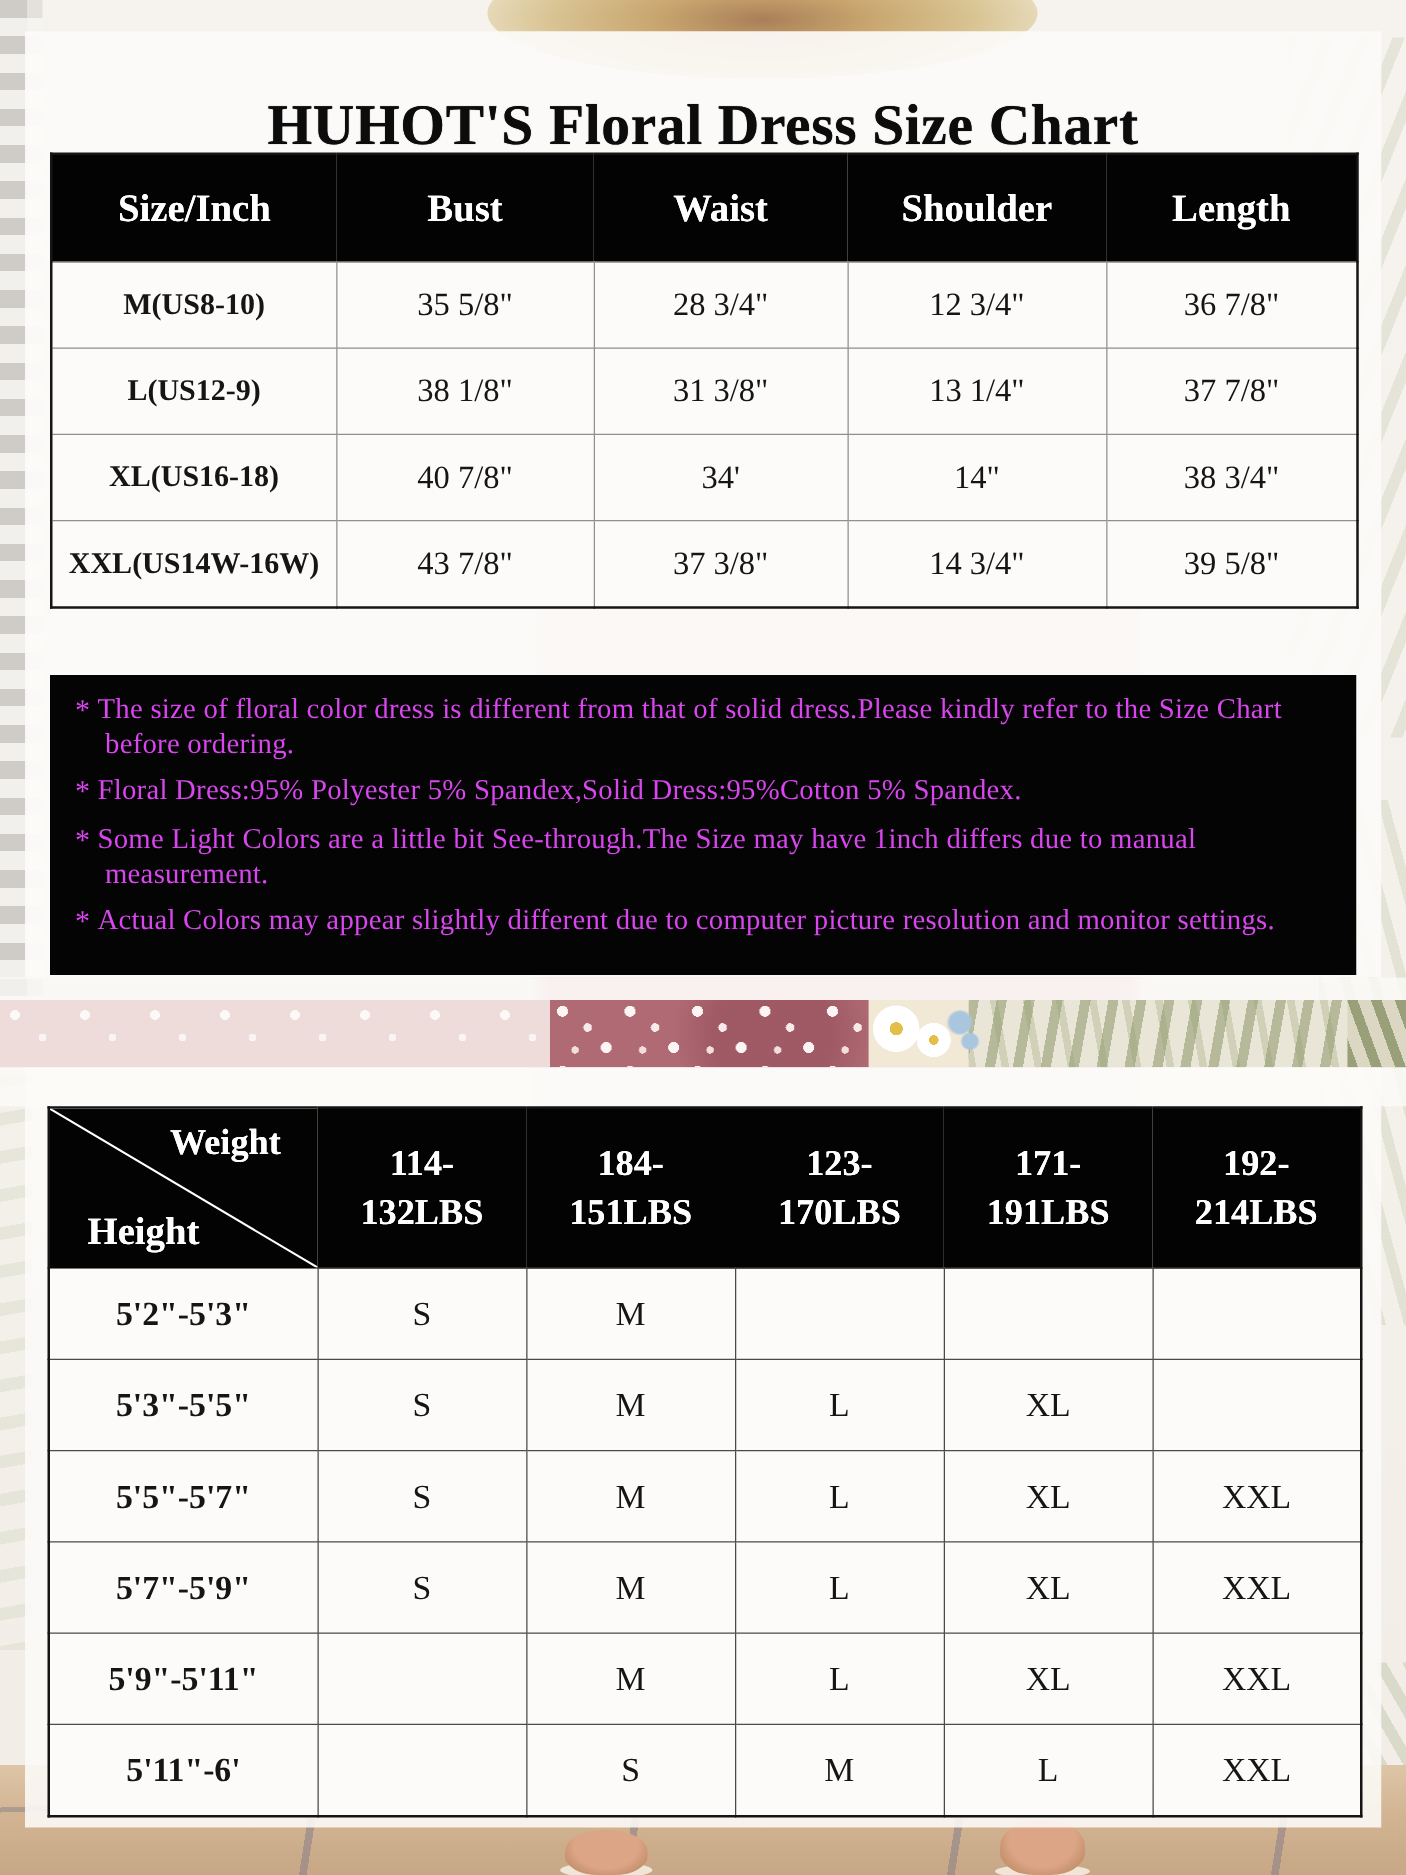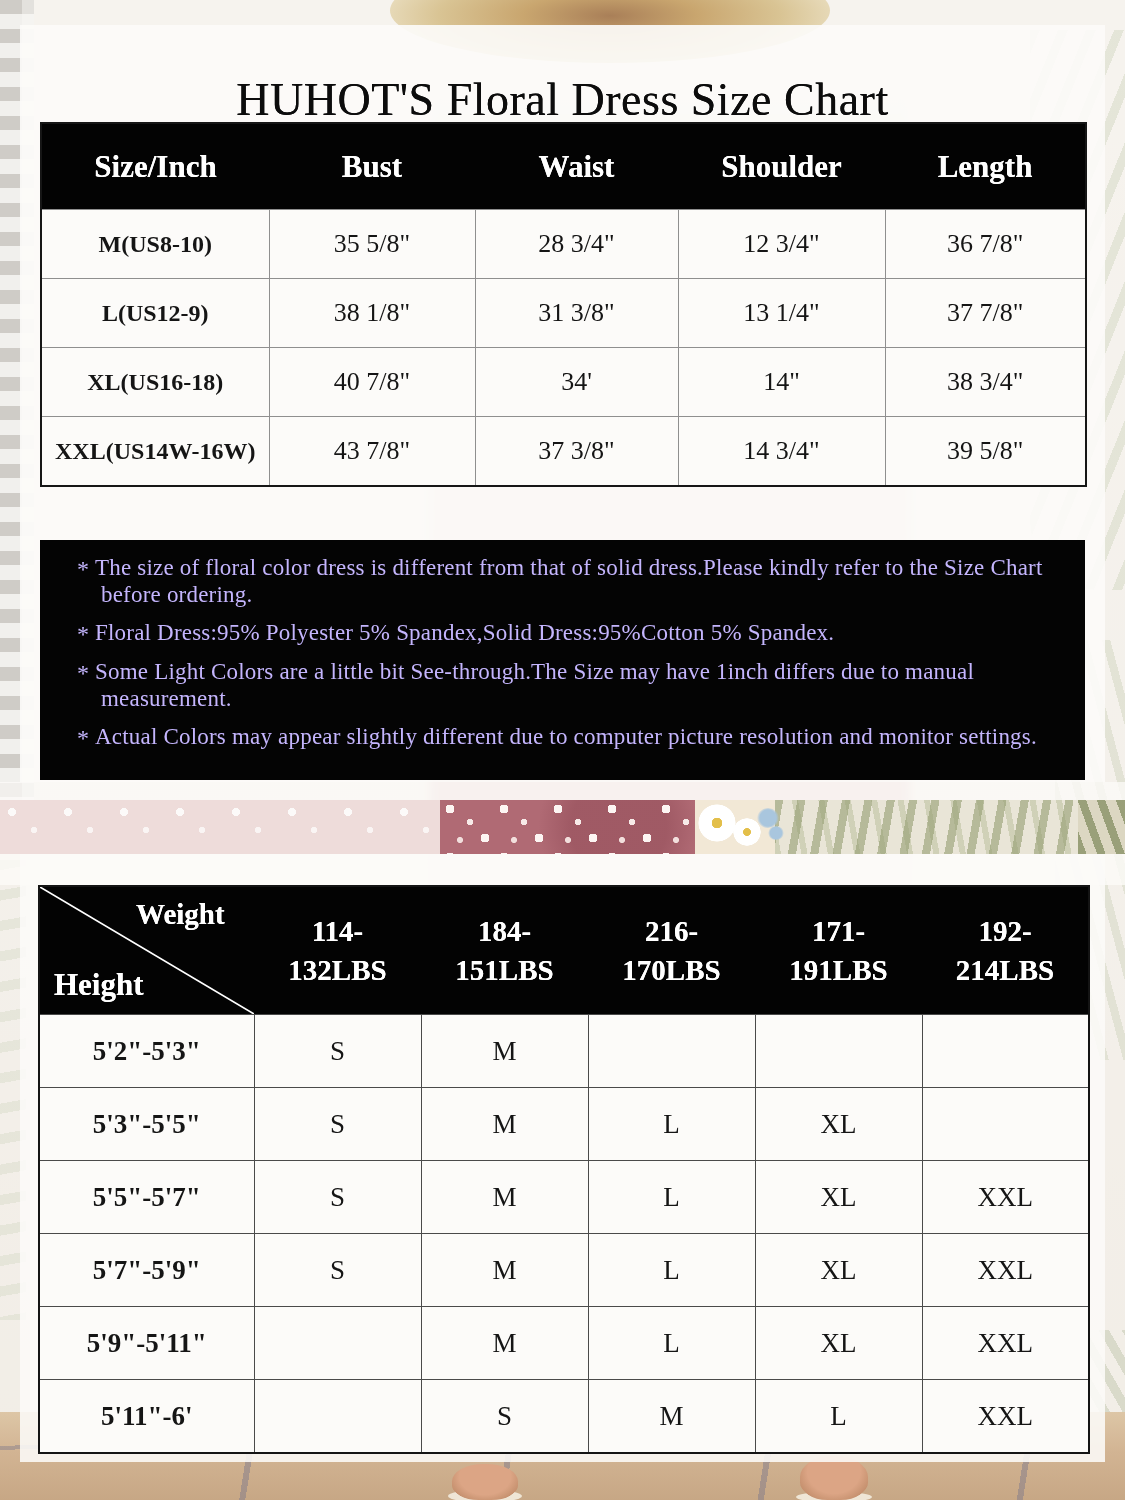--- a/index.html
+++ b/index.html
@@ -80,50 +80,50 @@
   .s2{left:796px;top:1492px;width:76px;height:10px;}
 
   
   .panel-main{left:20px;top:25px;width:1085px;height:757px;background:rgba(252,251,248,.92);}
   .strip-1{left:0;top:782px;width:1125px;height:18px;background:rgba(252,251,248,.75);}
   .strip-2{left:0;top:854px;width:1125px;height:31px;background:rgba(252,251,248,.8);}
   .panel-2{left:20px;top:854px;width:1085px;height:608px;background:rgba(252,251,248,.88);}
 
   
   .title{left:60px;top:42px;width:1005px;text-align:center;
-    font-size:46px;font-weight:normal;color:#0c0c0c;letter-spacing:.5px;
+    font-size:46px;font-weight:bold;color:#0c0c0c;letter-spacing:.5px;
     text-shadow:0 0 .6px #0c0c0c;white-space:nowrap;}
 
   table{border-collapse:collapse;table-layout:fixed;padding-left:36px;}
   .size-table{position:absolute;left:40px;top:122px;width:1045px;border:2px solid #161616;}
   .size-table thead th{background:#030303;color:#fff;font-weight:bold;font-size:31px;height:83px;
     text-shadow:0 0 .5px #fff;}
   .size-table tbody td,.size-table tbody th{background:#fcfbf9;border:1px solid #8f8f8f;
     text-align:center;font-size:26px;color:#151515;height:66px;font-weight:normal;}
   .size-table tbody th{font-weight:bold;font-size:24px;}
 
-  .notes{left:40px;top:540px;width:1045px;height:240px;background:#040404;color:#c4b5fd;
-    box-sizing:border-box;padding:13px 16px 0 37px;}
+  .notes{left:40px;top:540px;width:1045px;height:240px;background:#040404;color:#d946ef;
+    box-sizing:border-box;padding:13px 16px 0 20px;}
   .notes p{margin:0 0 10px 0;font-size:23px;line-height:1.18;
     padding-left:24px;text-indent:-24px;letter-spacing:.2px;}
   .notes .star{display:inline-block;width:18px;text-indent:0;font-size:24px;
     transform:translateY(2px);}
 
   .fit-table{position:absolute;left:38px;top:885px;width:1050px;border:2px solid #141414;}
   .fit-table thead th{background:#030303;color:#fff;height:125px;font-weight:bold;
     font-size:29px;vertical-align:middle;text-shadow:0 0 .5px #fff;}
   .fit-table thead th span{display:block;line-height:1.32;}
   .fit-table tbody th,.fit-table tbody td{background:#fcfbf9;border:1px solid #4a4a4a;
     height:70px;text-align:center;font-size:27px;color:#151515;}
   .fit-table tbody th{font-weight:bold;}
   .fit-table tbody td{font-weight:normal;}
   .corner{position:relative;padding:0;}
   .corner svg{position:absolute;inset:0;width:100%;height:100%;}
   .corner .cw{position:absolute;top:8px;left:96px;font-size:29px;}
-  .corner .ch{position:absolute;bottom:8px;left:14px;font-size:31px;}
+  .corner .ch{position:absolute;bottom:8px;left:30px;font-size:31px;}
 </style>
 </head>
 <body>
 
 <div class="abs bg-base"></div>
 <div class="abs dress-tint"></div>
 <div class="abs palm-tr"></div>
 <div class="abs palm-mr"></div>
 <div class="abs palm-br"></div>
 <div class="abs plant-l"></div>
@@ -233,21 +233,21 @@
       </th>
       <th>
           <span>114-</span>
           <span>132LBS</span>
         </th>
       <th>
           <span>184-</span>
           <span>151LBS</span>
         </th>
       <th>
-          <span>216-</span>
+          <span>123-</span>
           <span>170LBS</span>
         </th>
       <th>
           <span>171-</span>
           <span>191LBS</span>
         </th>
       <th>
           <span>192-</span>
           <span>214LBS</span>
         </th>

